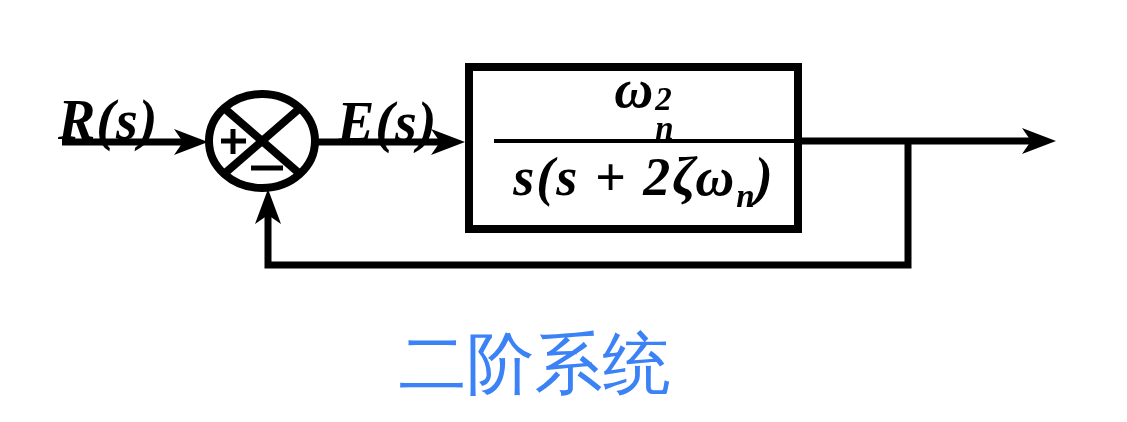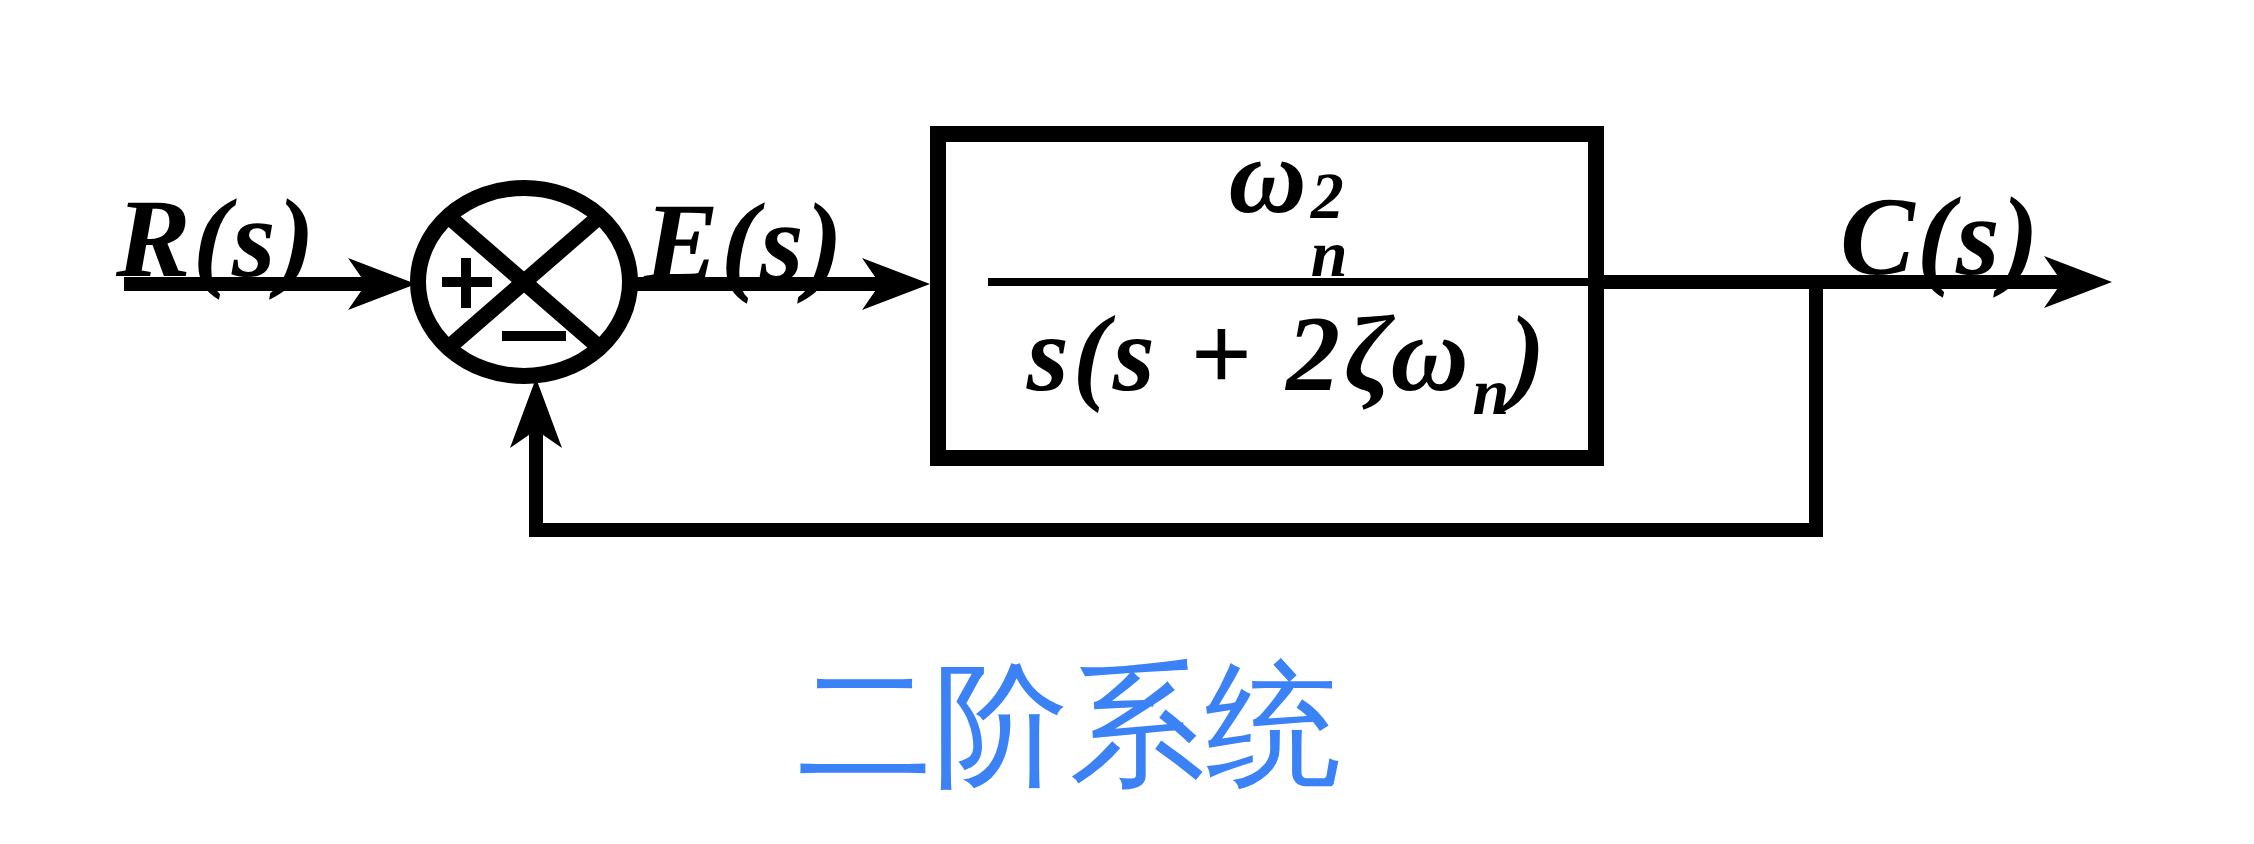--- a/index.html
+++ b/index.html
@@ -22,21 +22,21 @@
     font-family: "Liberation Serif", serif;
     font-style: italic;
     font-weight: bold;
     font-size: 56px;
     line-height: 1;
     letter-spacing: 1px;
     color: #000;
     white-space: nowrap;
   }
   .label-r { left: 58px;  top: 92px; }
-  .label-e { left: 322px; top: 94px; }
+  .label-e { left: 337px; top: 94px; }
   .label-c { left: 920px; top: 91px; }
 
   
   .tf {
     position: absolute;
     left: 494px;
     top: 63px;
     width: 300px;
     color: #000;
     font-family: "Liberation Serif", serif;
@@ -117,21 +117,20 @@
     <g fill="#000000" stroke="none">
       <polygon points="208,142 174,129 183,142 174,155"></polygon>
       <polygon points="465,142 431,129 440,142 431,155"></polygon>
       <polygon points="1056,141 1022,128 1031,141 1022,154"></polygon>
       <polygon points="268,189 255,224 268,215 281,224"></polygon>
     </g>
   </svg>
 
   <div class="sig-label label-r">R(s)</div>
   <div class="sig-label label-e">E(s)</div>
-  <div class="sig-label label-c">C(s)</div>
 
   <div class="tf">
     <div class="num">
       <div class="numwrap">
         <span>ω</span><span class="stack">
             <span>2</span>
             <span>n</span>
           </span>
       </div>
     </div>

